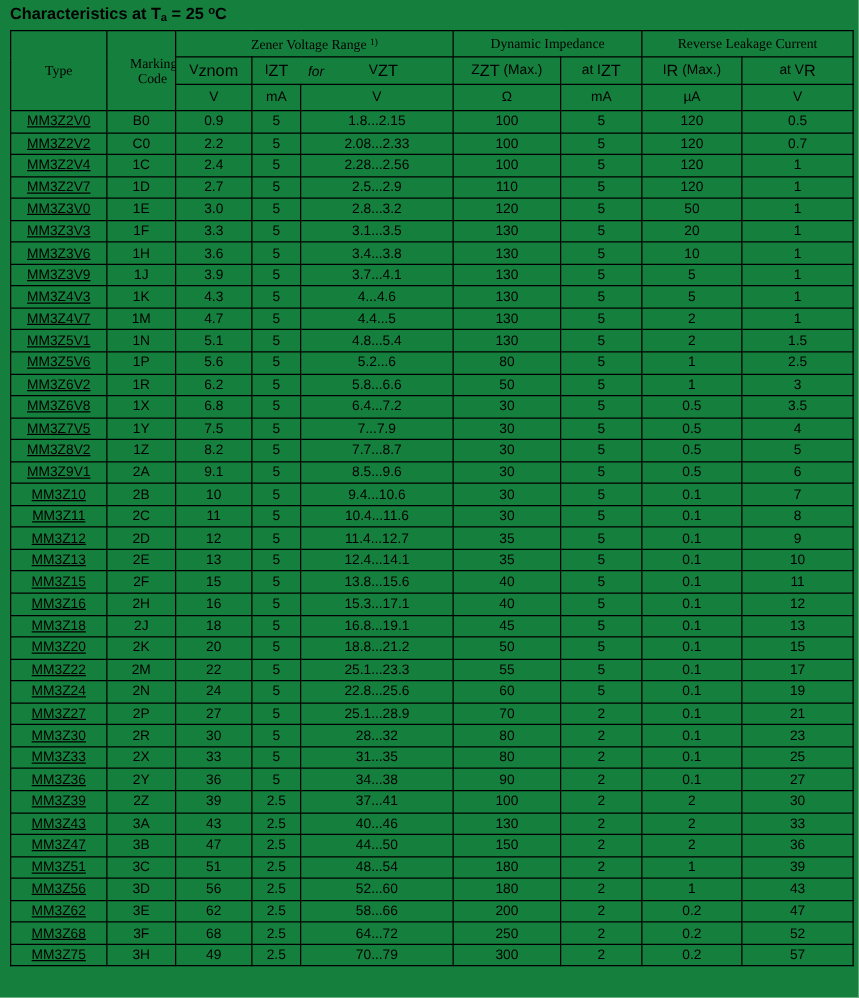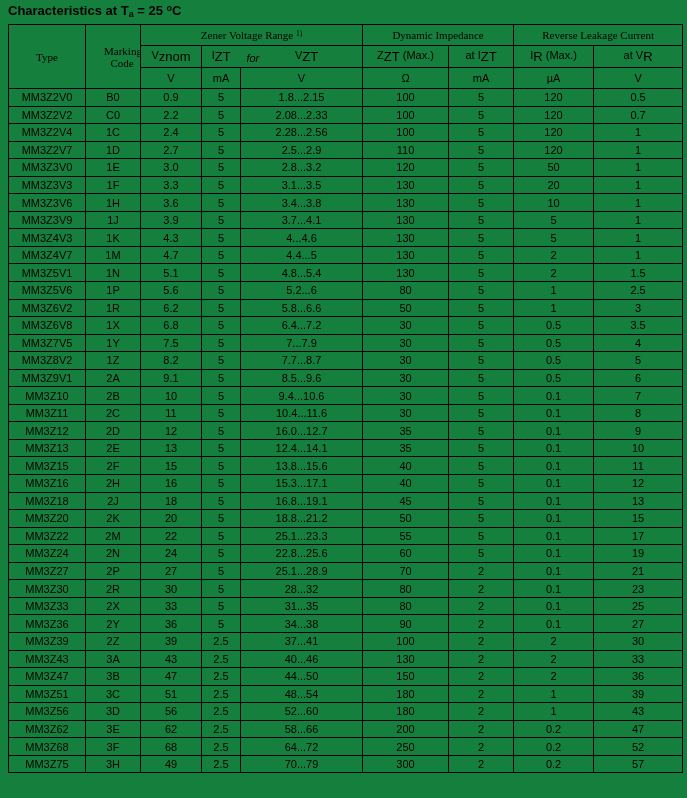--- a/index.html
+++ b/index.html
@@ -44,20 +44,21 @@
     white-space: nowrap;
     overflow: hidden;
   }
   tr.h1 td { height: 20px; font-family: Liberation Serif, serif; }
   tr.h2 td { height: 21px; }
   tr.h3 td { height: 20px; }
   tbody td  { height: 16.55px; }
   td.col-type {
     text-align: left;
     padding-left: 5px;
+    text-decoration: underline;
   }
   td.no-r { border-right: none; }
   td.no-l { border-left: none; }
   sub {
     font-size: 13px;
     vertical-align: -2px;
   }
   sup {
     font-size: 7.5px;
     vertical-align: 3px;
@@ -351,21 +352,21 @@
           <td>30</td>
           <td>5</td>
           <td>0.1</td>
           <td>8</td>
         </tr>
         <tr>
           <td class="col-type">MM3Z12</td>
           <td>2D</td>
           <td>12</td>
           <td>5</td>
-          <td>16.0...12.7</td>
+          <td>11.4...12.7</td>
           <td>35</td>
           <td>5</td>
           <td>0.1</td>
           <td>9</td>
         </tr>
         <tr>
           <td class="col-type">MM3Z13</td>
           <td>2E</td>
           <td>13</td>
           <td>5</td>

